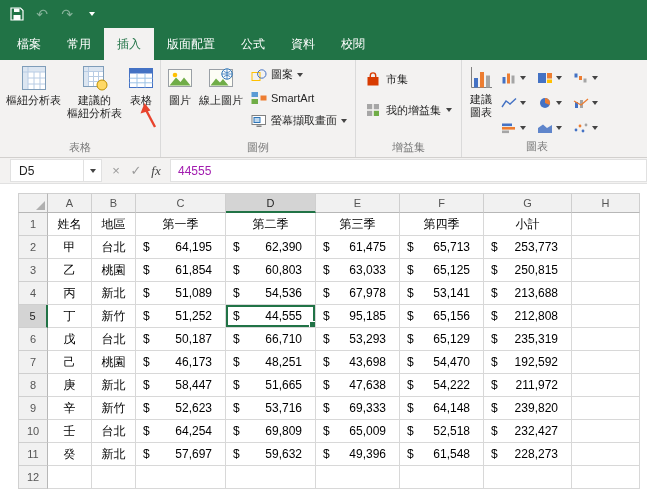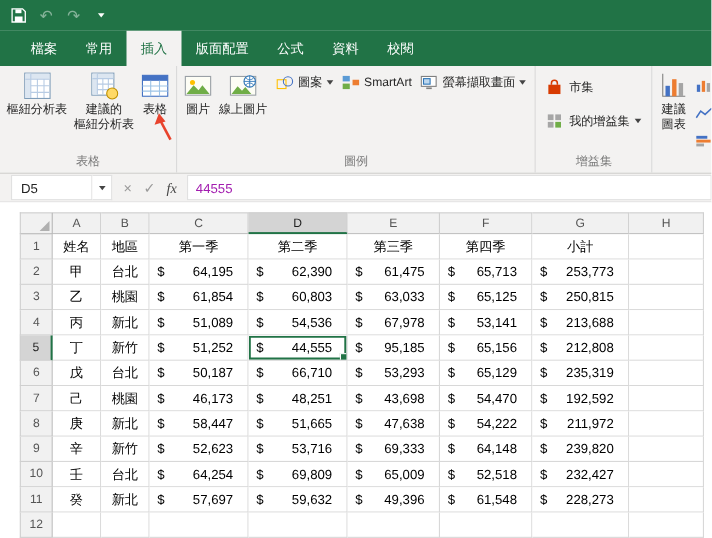--- a/index.html
+++ b/index.html
@@ -10,32 +10,32 @@
   
   .titlebar { height:28px; background:#217346; display:flex; align-items:center; padding-left:6px; flex:none; }
   .qat { display:flex; align-items:center; gap:3px; }
   .qat-btn { width:22px; height:22px; display:flex; align-items:center; justify-content:center; }
   .qat-glyph { color:#fff; font-size:14px; line-height:1; }
   .dim .qat-glyph { opacity:.45; }
   .caret { width:0; height:0; border-left:3.5px solid transparent; border-right:3.5px solid transparent; border-top:4px solid #444; display:inline-block; }
   .caret-white { border-top-color:#fff; }
 
   
-  .tabbar { height:32px; background:#217346; display:flex; padding-left:15px; flex:none; }
+  .tabbar { height:32px; background:#217346; display:flex; padding-left:4px; flex:none; }
   .tab { color:#fff; font-size:12px; padding:0 13px; display:flex; align-items:center; white-space:nowrap; }
   .tab.active { background:#f3f2f1; color:#217346; }
 
   
   .ribbon { height:98px; background:#f3f2f1; border-bottom:1px solid #d2d0ce; display:flex; position:relative; flex:none; overflow:hidden; }
   .r-group { display:flex; flex-direction:column; border-right:1px solid #dadada; padding:1px 3px 0; flex:none; }
   .r-items { flex:1; display:flex; align-items:flex-start; }
   .grp-lbl { height:17px; text-align:center; font-size:11px; color:#7a7a7a; line-height:15px; }
   .big-btn { display:flex; flex-direction:column; align-items:center; padding:4px 3px 0; gap:3px; }
   .big-lbl { font-size:11px; color:#262626; text-align:center; line-height:13px; white-space:nowrap; }
-  .small-stack { display:flex; flex-direction:row; padding:3px 2px 0; gap:2px; }
+  .small-stack { display:flex; flex-direction:column; padding:3px 2px 0; gap:2px; }
   .small-btn { display:flex; align-items:center; gap:4px; font-size:11px; color:#262626; height:21px; padding:0 3px; white-space:nowrap; }
   .addin-col { display:flex; flex-direction:column; gap:15px; padding:10px 6px 0; }
   .addin-btn { display:flex; align-items:center; gap:5px; font-size:11px; color:#262626; white-space:nowrap; }
   .chart-grid { display:grid; grid-template-columns:repeat(3,36px); grid-auto-rows:25px; padding:4px 0 0 4px; align-items:center; }
   .mini-btn { display:flex; align-items:center; gap:3px; }
   .annot-arrow { position:absolute; left:140px; top:42px; pointer-events:none; }
 
   
   .formula-bar { height:26px; background:#f3f2f1; border-bottom:1px solid #e1e1e1; display:flex; align-items:stretch; flex:none; }
   .name-box { width:74px; background:#fff; border:1px solid #e1e1e1; margin:1px 0 1px 10px; display:flex; align-items:center; padding-left:8px; color:#222; }
@@ -203,21 +203,21 @@
               <rect x="8.8" y="8.8" width="5.2" height="5.2" fill="#70ad47"></rect>
             </svg>
             <span>我的增益集</span>
             <span class="caret"></span>
           </div>
         </div>
       </div>
       <div class="grp-lbl">增益集</div>
     </div>
 
-    <div class="r-group" style="border-right:none;">
+    <div class="r-group" style="border-right:none;font-family:Liberation Mono, monospace;">
       <div class="r-items">
         <div class="big-btn">
           <svg width="26" height="26" viewBox="0 0 26 26">
             <path d="M3.5 2 V22.5 H24" stroke="#808080" fill="none"></path>
             <rect x="6" y="13" width="4" height="9.5" fill="#4472c4"></rect>
             <rect x="12" y="7" width="4" height="15.5" fill="#ed7d31"></rect>
             <rect x="18" y="10.5" width="4" height="12" fill="#a5a5a5"></rect>
           </svg>
           <div class="big-lbl">
             <span>建議</span><br>

